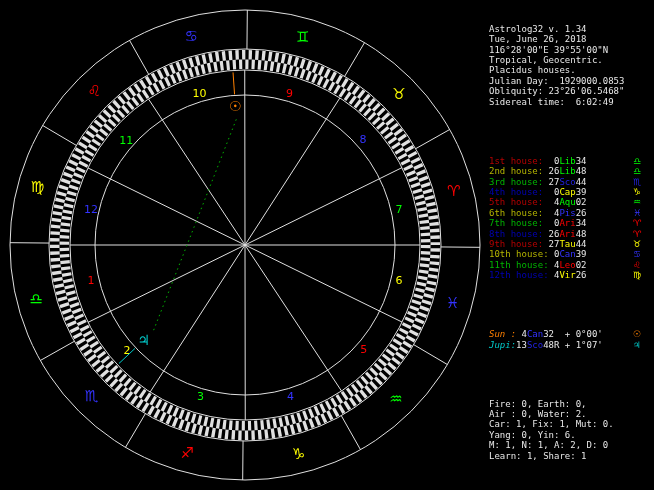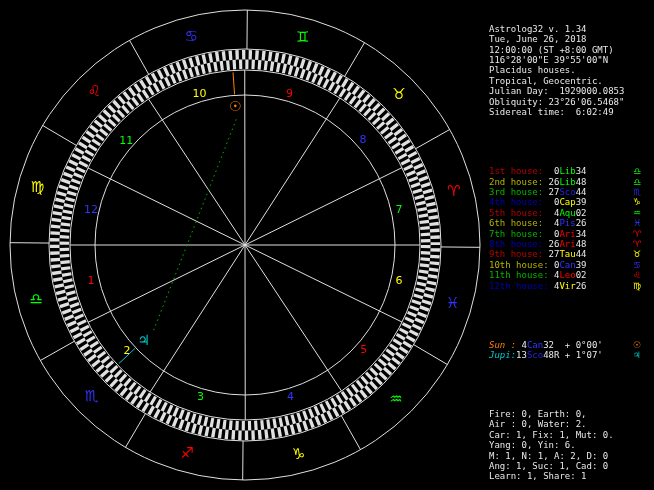--- a/index.html
+++ b/index.html
@@ -77,21 +77,21 @@
       <text x="126.36216895622236" y="140.64931698724695" fill="#00ff00" font-size="11" text-anchor="middle" dominant-baseline="central">11</text>
       <line x1="245" y1="245" x2="87.8908883120663" y2="167.9174012851904" stroke="#e0e0e0" stroke-width="1"></line>
       <text x="91.09119709407153" y="209.27773260186214" fill="#3333ff" font-size="11" text-anchor="middle" dominant-baseline="central">12</text>
       <line x1="236.28527362081192" y1="119.30173611327847" x2="153.19964630126174" y2="331.3058228672119" stroke="#00b400" stroke-width="1" stroke-dasharray="1.5 3.5"></line>
       <line x1="234.5561612439889" y1="94.3616043897226" x2="233.03454235238465" y2="72.41428847299343" stroke="#ff8000" stroke-width="1"></line>
       <text x="235.38613518486395" y="106.33286761702942" fill="#ff8000" font-size="14" text-anchor="middle" dominant-baseline="central">☉</text>
       <line x1="134.98529040865492" y1="348.42999407102377" x2="118.95665722316096" y2="363.4992647303782" stroke="#00cccc" stroke-width="1"></line>
       <text x="143.72818123710618" y="340.210391893194" fill="#00cccc" font-size="14" text-anchor="middle" dominant-baseline="central">♃</text>
     </svg>
   <div id="panel">
-    <div id="hdr"><div>Astrolog32 v. 1.34</div><div>Tue, June 26, 2018</div><div>12:00:00 (ST +8:00 GMT)</div><div>116°28'00"E 39°55'00"N</div><div>Placidus houses.</div><div>Tropical, Geocentric.</div><div>Julian Day:  1929000.0853</div><div>Obliquity: 23°26'06.5468"</div><div>Sidereal time:  6:02:49</div></div>
+    <div id="hdr"><div>Astrolog32 v. 1.34</div><div>Tue, June 26, 2018</div><div>116°28'00"E 39°55'00"N</div><div>Tropical, Geocentric.</div><div>Placidus houses.</div><div>Julian Day:  1929000.0853</div><div>Obliquity: 23°26'06.5468"</div><div>Sidereal time:  6:02:49</div></div>
     <div class="sp"></div>
     <div id="houses"><div class="row"><span class="hl" style="color: rgb(180, 0, 0);">1st house:</span><span class="dg" style="color: rgb(232, 232, 232);">0</span><span style="color: rgb(0, 255, 0);">Lib</span><span style="color: rgb(232, 232, 232);">34</span><span class="mg g" style="color: rgb(0, 255, 0);">♎</span></div><div class="row"><span class="hl" style="color: rgb(180, 180, 0);">2nd house:</span><span class="dg" style="color: rgb(232, 232, 232);">26</span><span style="color: rgb(0, 255, 0);">Lib</span><span style="color: rgb(232, 232, 232);">48</span><span class="mg g" style="color: rgb(0, 255, 0);">♎</span></div><div class="row"><span class="hl" style="color: rgb(0, 180, 0);">3rd house:</span><span class="dg" style="color: rgb(232, 232, 232);">27</span><span style="color: rgb(34, 34, 224);">Sco</span><span style="color: rgb(232, 232, 232);">44</span><span class="mg g" style="color: rgb(34, 34, 224);">♏</span></div><div class="row"><span class="hl" style="color: rgb(0, 0, 180);">4th house:</span><span class="dg" style="color: rgb(232, 232, 232);">0</span><span style="color: rgb(255, 255, 0);">Cap</span><span style="color: rgb(232, 232, 232);">39</span><span class="mg g" style="color: rgb(255, 255, 0);">♑</span></div><div class="row"><span class="hl" style="color: rgb(180, 0, 0);">5th house:</span><span class="dg" style="color: rgb(232, 232, 232);">4</span><span style="color: rgb(0, 255, 0);">Aqu</span><span style="color: rgb(232, 232, 232);">02</span><span class="mg g" style="color: rgb(0, 255, 0);">♒</span></div><div class="row"><span class="hl" style="color: rgb(180, 180, 0);">6th house:</span><span class="dg" style="color: rgb(232, 232, 232);">4</span><span style="color: rgb(51, 51, 255);">Pis</span><span style="color: rgb(232, 232, 232);">26</span><span class="mg g" style="color: rgb(51, 51, 255);">♓</span></div><div class="row"><span class="hl" style="color: rgb(0, 180, 0);">7th house:</span><span class="dg" style="color: rgb(232, 232, 232);">0</span><span style="color: rgb(255, 0, 0);">Ari</span><span style="color: rgb(232, 232, 232);">34</span><span class="mg g" style="color: rgb(255, 0, 0);">♈</span></div><div class="row"><span class="hl" style="color: rgb(0, 0, 180);">8th house:</span><span class="dg" style="color: rgb(232, 232, 232);">26</span><span style="color: rgb(255, 0, 0);">Ari</span><span style="color: rgb(232, 232, 232);">48</span><span class="mg g" style="color: rgb(255, 0, 0);">♈</span></div><div class="row"><span class="hl" style="color: rgb(180, 0, 0);">9th house:</span><span class="dg" style="color: rgb(232, 232, 232);">27</span><span style="color: rgb(255, 255, 0);">Tau</span><span style="color: rgb(232, 232, 232);">44</span><span class="mg g" style="color: rgb(255, 255, 0);">♉</span></div><div class="row"><span class="hl" style="color: rgb(180, 180, 0);">10th house:</span><span class="dg" style="color: rgb(232, 232, 232);">0</span><span style="color: rgb(51, 51, 255);">Can</span><span style="color: rgb(232, 232, 232);">39</span><span class="mg g" style="color: rgb(51, 51, 255);">♋</span></div><div class="row"><span class="hl" style="color: rgb(0, 180, 0);">11th house:</span><span class="dg" style="color: rgb(232, 232, 232);">4</span><span style="color: rgb(255, 0, 0);">Leo</span><span style="color: rgb(232, 232, 232);">02</span><span class="mg g" style="color: rgb(255, 0, 0);">♌</span></div><div class="row"><span class="hl" style="color: rgb(0, 0, 180);">12th house:</span><span class="dg" style="color: rgb(232, 232, 232);">4</span><span style="color: rgb(255, 255, 0);">Vir</span><span style="color: rgb(232, 232, 232);">26</span><span class="mg g" style="color: rgb(255, 255, 0);">♍</span></div></div>
     <div class="sp"></div>
     <div id="planets"><div class="row"><span class="pl" style="color: rgb(255, 128, 0);">Sun :</span><span class="dg" style="color: rgb(232, 232, 232);">4</span><span style="color: rgb(51, 51, 255);">Can</span><span style="color: rgb(232, 232, 232);">32</span><span class="rt" style="color: rgb(232, 232, 232);"></span><span style="color: rgb(232, 232, 232);"> + 0°00'</span><span class="mg g" style="color: rgb(255, 128, 0);">☉</span></div><div class="row"><span class="pl" style="color: rgb(0, 204, 204);">Jupi:</span><span class="dg" style="color: rgb(232, 232, 232);">13</span><span style="color: rgb(34, 34, 224);">Sco</span><span style="color: rgb(232, 232, 232);">48</span><span class="rt" style="color: rgb(232, 232, 232);">R</span><span style="color: rgb(232, 232, 232);"> + 1°07'</span><span class="mg g" style="color: rgb(0, 204, 204);">♃</span></div></div>
     <div class="sp"></div>
-    <div id="stats"><div>Fire: 0, Earth: 0,</div><div>Air : 0, Water: 2.</div><div>Car: 1, Fix: 1, Mut: 0.</div><div>Yang: 0, Yin: 6.</div><div>M: 1, N: 1, A: 2, D: 0</div><div>Ang: 1, Suc: 1, Cad: 0</div><div>Learn: 1, Share: 1</div></div>
+    <div id="stats"><div>Fire: 0, Earth: 0,</div><div>Air : 0, Water: 2.</div><div>Car: 1, Fix: 1, Mut: 0.</div><div>Yang: 0, Yin: 6.</div><div>M: 1, N: 1, A: 2, D: 0</div><div>Learn: 1, Share: 1</div></div>
   </div>
 </div>
 
 </body></html>

